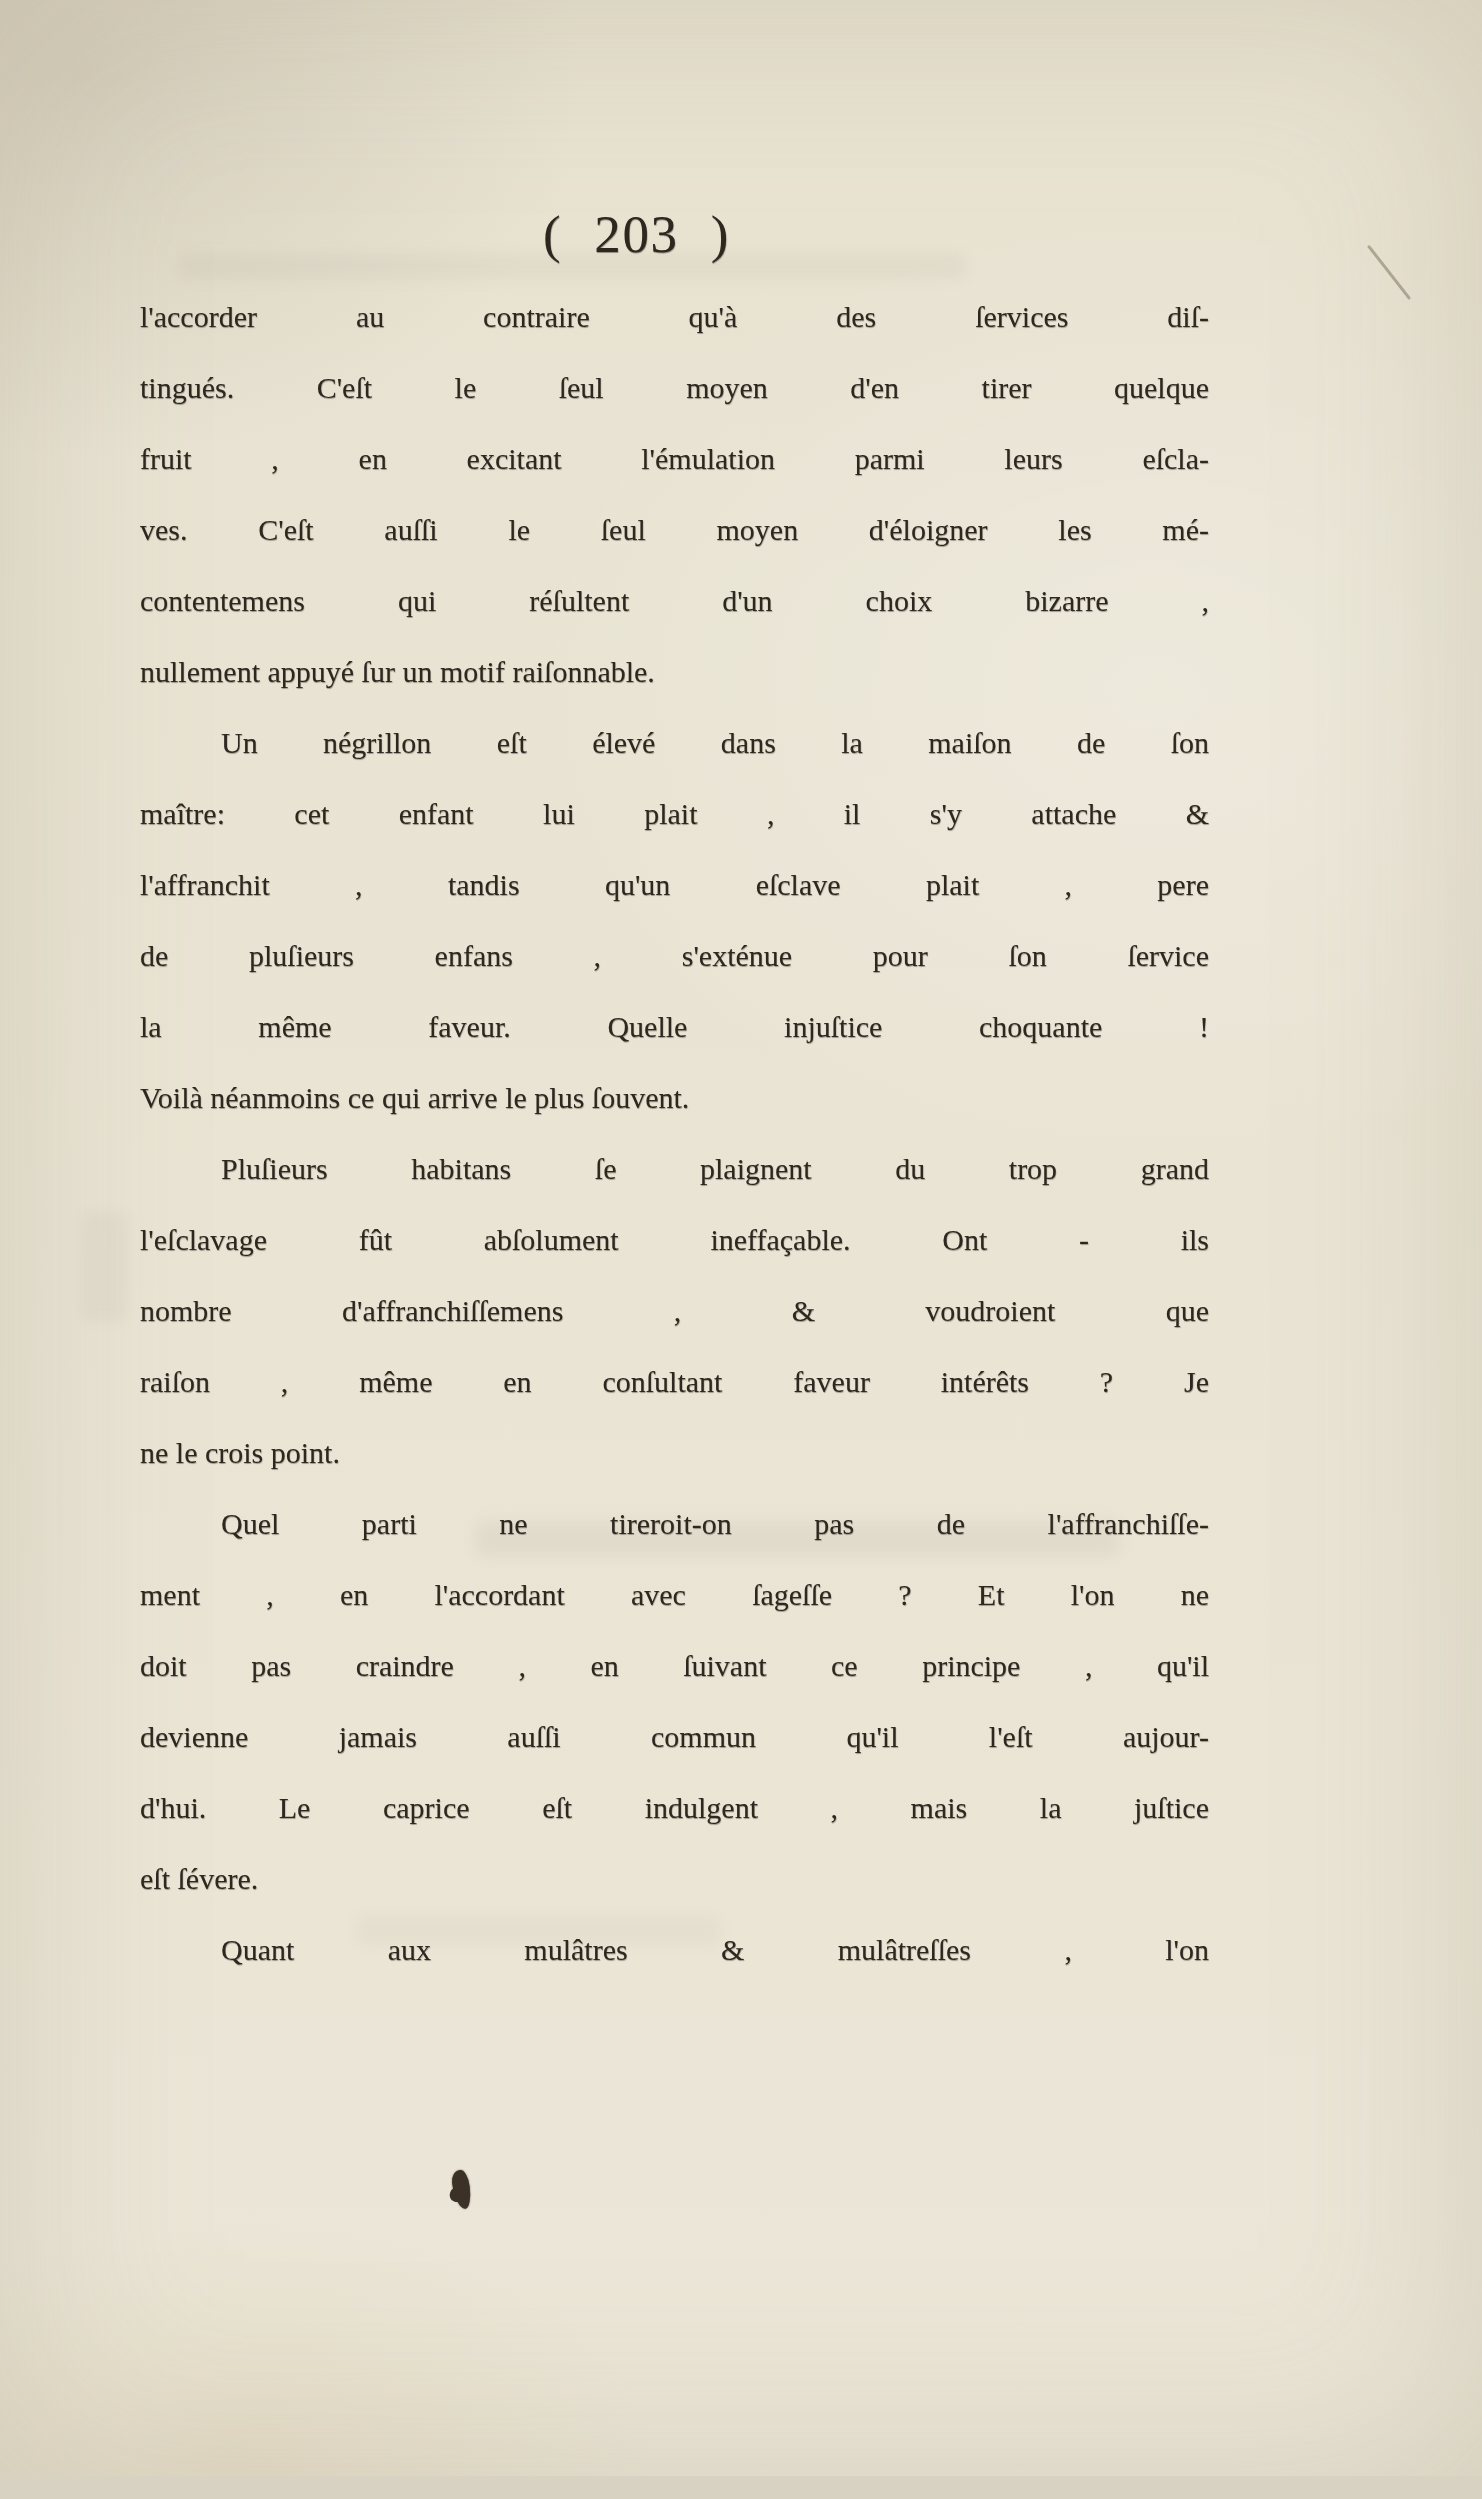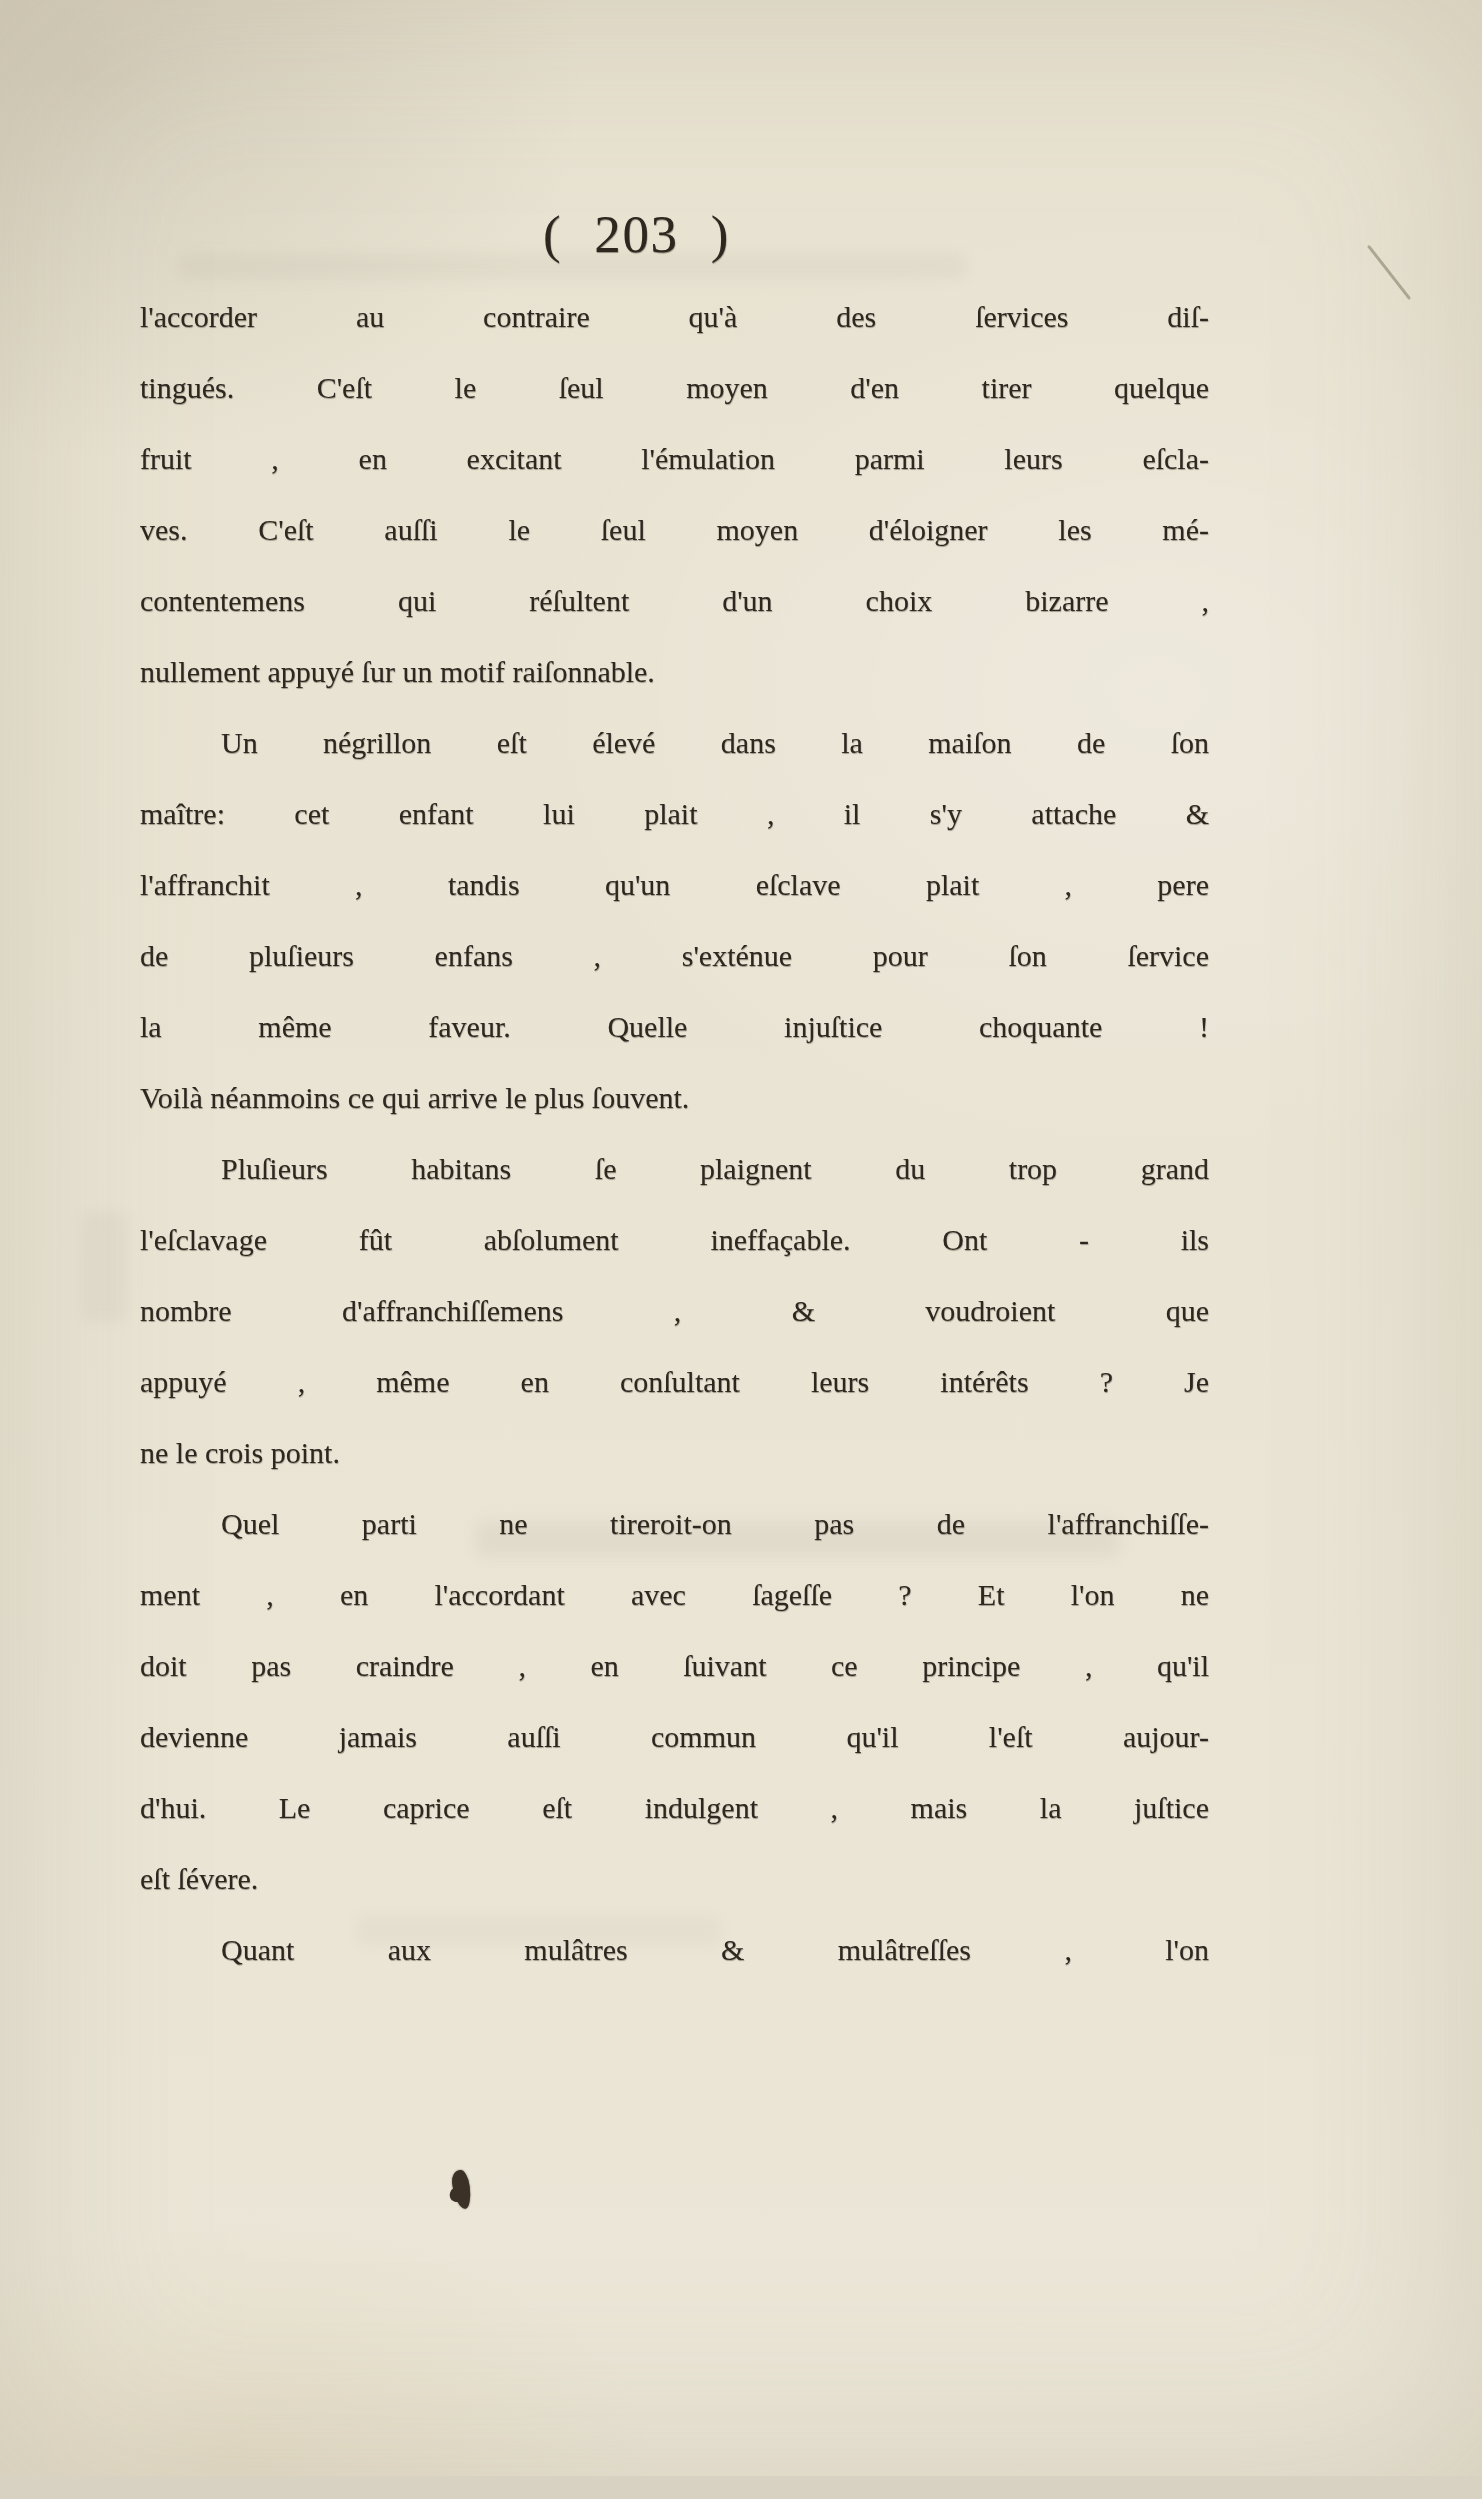--- a/index.html
+++ b/index.html
@@ -91,21 +91,21 @@
         <div class="line">maître: cet enfant lui plait , il s'y attache &amp;</div>
         <div class="line">l'affranchit , tandis qu'un eſclave plait , pere</div>
         <div class="line">de pluſieurs enfans , s'exténue pour ſon ſervice</div>
         <div class="line">la même faveur. Quelle injuſtice choquante !</div>
         <div class="line endline">Voilà néanmoins ce qui arrive le plus ſouvent.</div>
       </div>
       <div class="para">
         <div class="line first-indent">Pluſieurs habitans ſe plaignent du trop grand</div>
         <div class="line">l'eſclavage fût abſolument ineffaçable. Ont - ils</div>
         <div class="line">nombre d'affranchiſſemens , &amp; voudroient que</div>
-        <div class="line">appuyé , même en conſultant leurs intérêts ? Je</div>
+        <div class="line">raiſon , même en conſultant faveur intérêts ? Je</div>
         <div class="line endline">ne le crois point.</div>
       </div>
       <div class="para">
         <div class="line first-indent">Quel parti ne tireroit-on pas de l'affranchiſſe-</div>
         <div class="line">ment , en l'accordant avec ſageſſe ? Et l'on ne</div>
         <div class="line">doit pas craindre , en ſuivant ce principe , qu'il</div>
         <div class="line">devienne jamais auſſi commun qu'il l'eſt aujour-</div>
         <div class="line">d'hui. Le caprice eſt indulgent , mais la juſtice</div>
         <div class="line endline">eſt ſévere.</div>
       </div>

